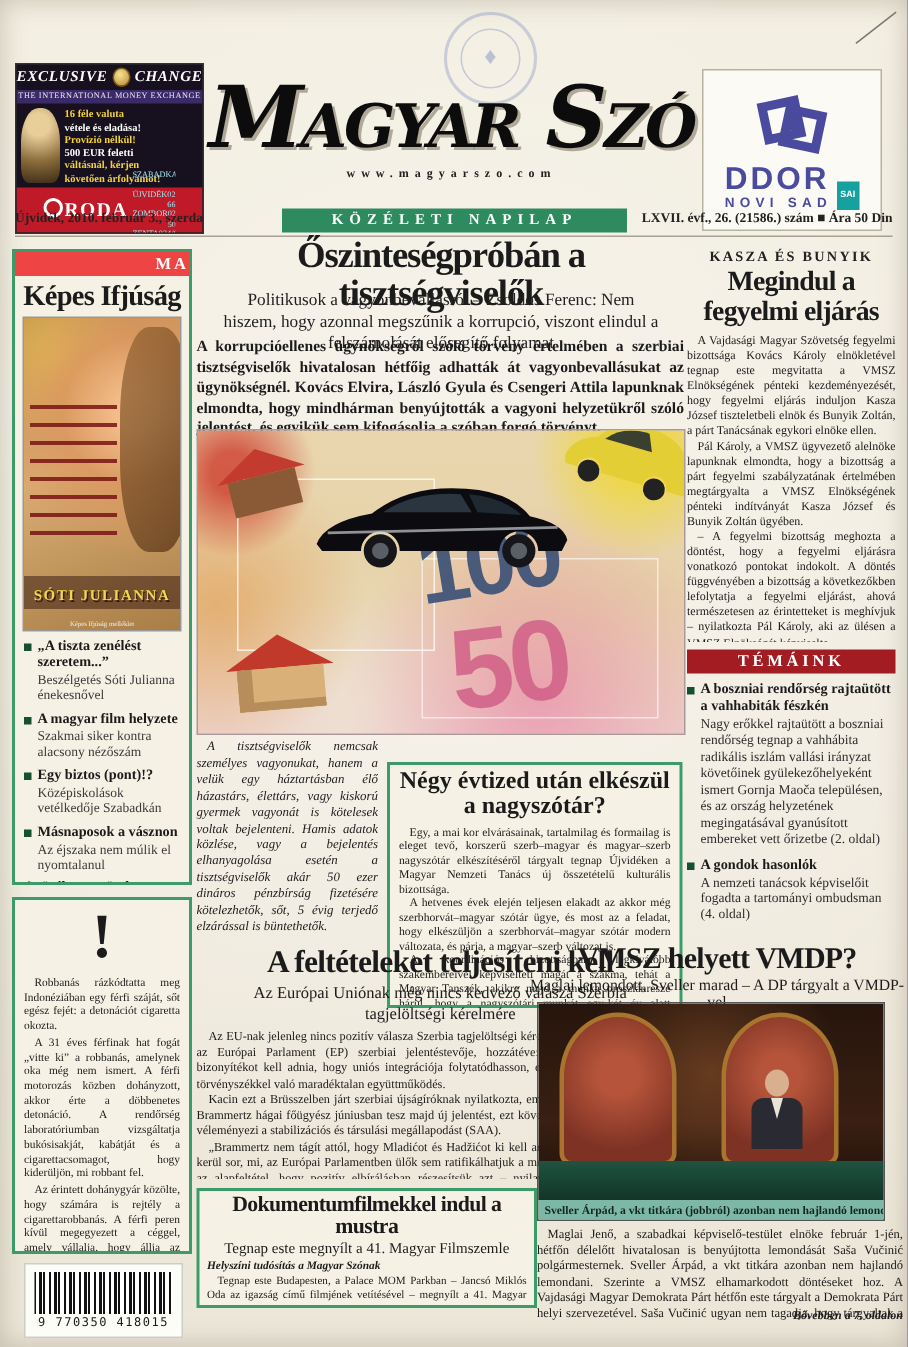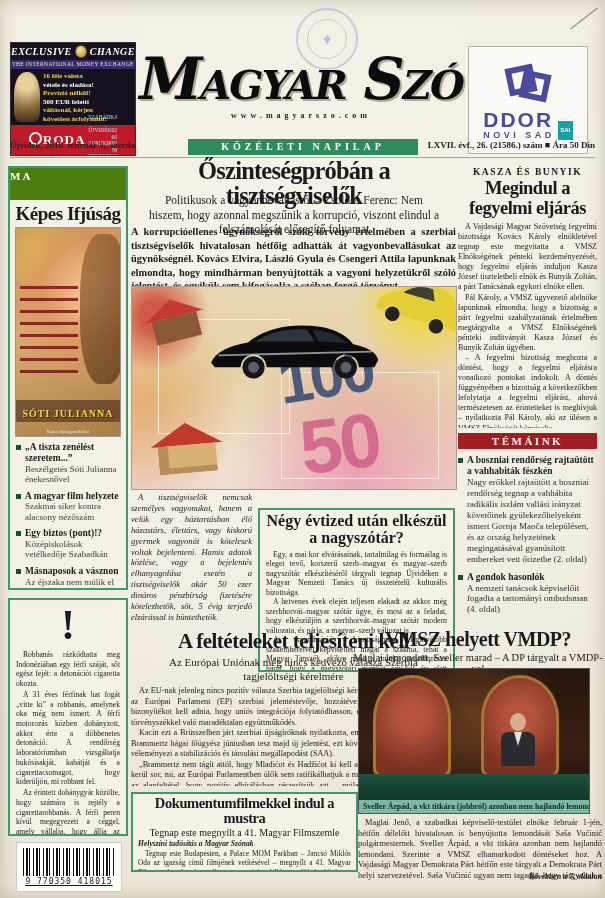--- a/index.html
+++ b/index.html
@@ -54,21 +54,21 @@
   .ddor-badge{width:15px;height:19px;background:#17a0a0;color:#fff;font-family:"Liberation Sans",sans-serif;
     font-size:6px;font-weight:bold;display:flex;align-items:center;justify-content:center;}
   .dateline{left:10px;top:140px;font-size:9px;font-weight:bold;color:#222;}
   .tagline{left:188px;top:139px;width:230px;height:16px;background:#2e8b5f;color:#fff;
     text-align:center;font-size:10px;font-weight:bold;letter-spacing:4px;line-height:16px;}
   .issue{right:10px;top:140px;font-size:9px;font-weight:bold;color:#222;}
   .hrule{left:10px;top:157px;width:585px;height:1px;background:rgba(90,85,70,.5);}
   
   .ma-box{left:8px;top:166px;width:120px;height:424px;border:2px solid #3d9b6a;background:#f5f1e4;
     box-sizing:border-box;overflow:hidden;}
-  .ma-bar{height:32px;background:#4d7c0f;color:#fff;text-align:left;font-weight:bold;
+  .ma-bar{height:16px;background:#ef4444;color:#fff;text-align:right;font-weight:bold;
     font-size:11px;line-height:16px;letter-spacing:2px;}
   .kepes{font-size:19px;font-weight:bold;text-align:center;letter-spacing:-.5px;padding:3px 0 2px;}
   .cover{position:relative;margin:0 5px;height:208px;overflow:hidden;border:1px solid #999;
     background:
       radial-gradient(circle at 72% 30%,rgba(245,190,140,.95) 8%,rgba(220,150,95,.8) 30%,transparent 60%),
       radial-gradient(circle at 20% 12%,rgba(230,200,80,.8),transparent 28%),
       linear-gradient(160deg,#b98a4e 0%,#d9ad74 45%,#a97e46 100%);}
   .cover .lines{position:absolute;left:4px;top:58px;width:58px;height:96px;
     background:repeating-linear-gradient(180deg,rgba(120,20,20,.85) 0 3px,transparent 3px 12px);}
   .cover .hair{position:absolute;right:-8px;top:6px;width:48px;height:150px;border-radius:40%;
@@ -83,21 +83,21 @@
   .si-title{font-weight:bold;font-size:9.5px;line-height:1.15;}
   .si-sub{font-size:9px;line-height:1.15;color:#3c3c3c;}
   .alert-box{left:8px;top:598px;width:120px;height:238px;border:2px solid #3d9b6a;background:#f5f1e4;
     box-sizing:border-box;overflow:hidden;padding:2px 6px;}
   .bang{text-align:center;font-size:42px;font-weight:bold;line-height:1;margin:2px 0 4px;}
   .alert-p{font-size:7.6px;line-height:1.28;text-align:justify;text-indent:7px;margin:0 0 1px;}
   .barcode-wrap{left:16px;top:842px;width:104px;height:48px;background:#fdfdf8;
     display:flex;flex-direction:column;align-items:center;justify-content:center;border:1px solid #ccc;}
   .bars{width:92px;height:28px;
     background:repeating-linear-gradient(90deg,#111 0 1px,#fff 1px 3px,#111 3px 5px,#fff 5px 6px,#111 6px 7px,#fff 7px 10px);}
-  .bc-num{font-family:"DejaVu Sans Mono",monospace;font-size:8px;letter-spacing:1px;margin-top:1px;text-decoration:underline;}
+  .bc-num{font-family:"DejaVu Sans Mono",monospace;font-size:8px;letter-spacing:1px;margin-top:1px;}
   
   .headline1{left:131px;top:158px;width:326px;text-align:center;font-size:24.5px;font-weight:bold;
     letter-spacing:-.8px;line-height:1.02;}
   .subhead1{left:146px;top:193px;width:296px;text-align:center;font-size:11.5px;line-height:1.28;color:#222;}
   .lead1{left:131px;top:225px;width:325px;font-weight:bold;font-size:10.4px;line-height:1.3;
     text-align:justify;}
   .photo{left:131px;top:286px;width:324px;height:202px;overflow:hidden;border:1px solid #a99;
     background:
       radial-gradient(circle at 7% 14%,rgba(205,60,45,.8) 4%,transparent 16%),
       radial-gradient(circle at 90% 8%,rgba(238,215,60,.85) 6%,transparent 20%),

